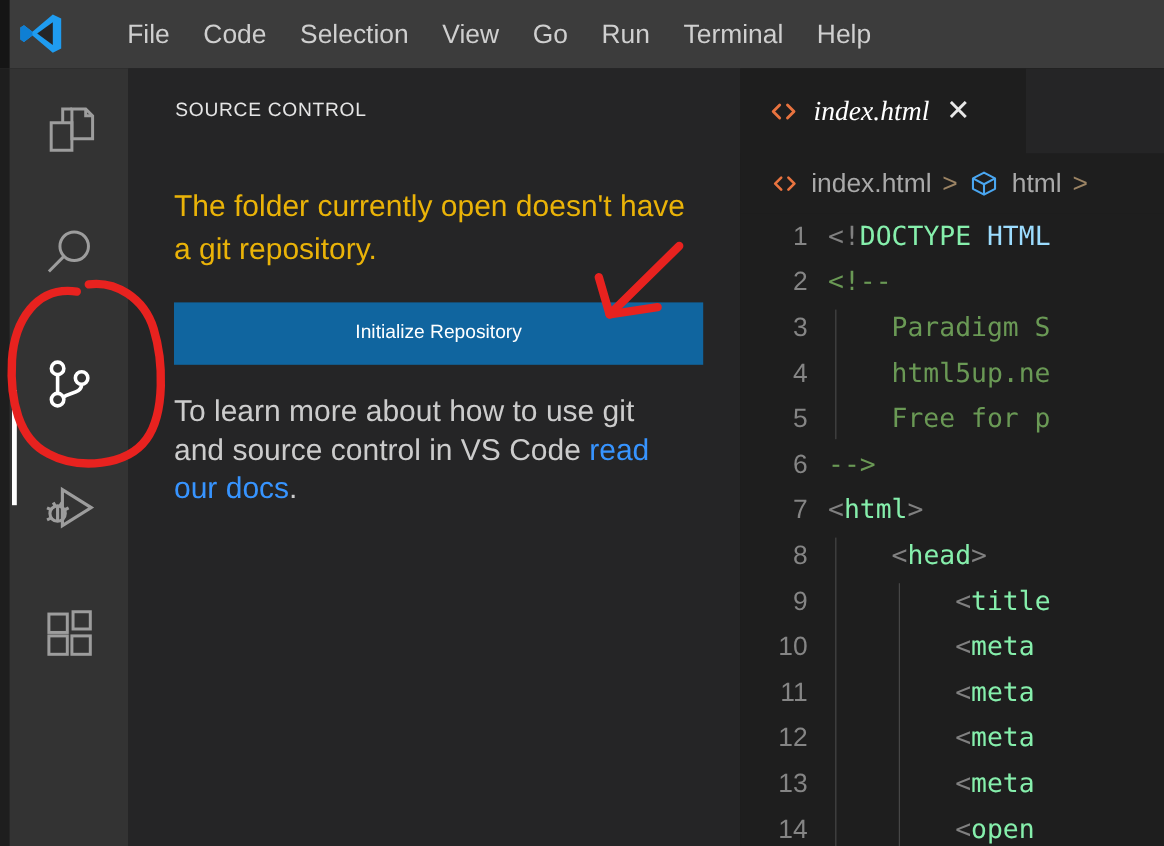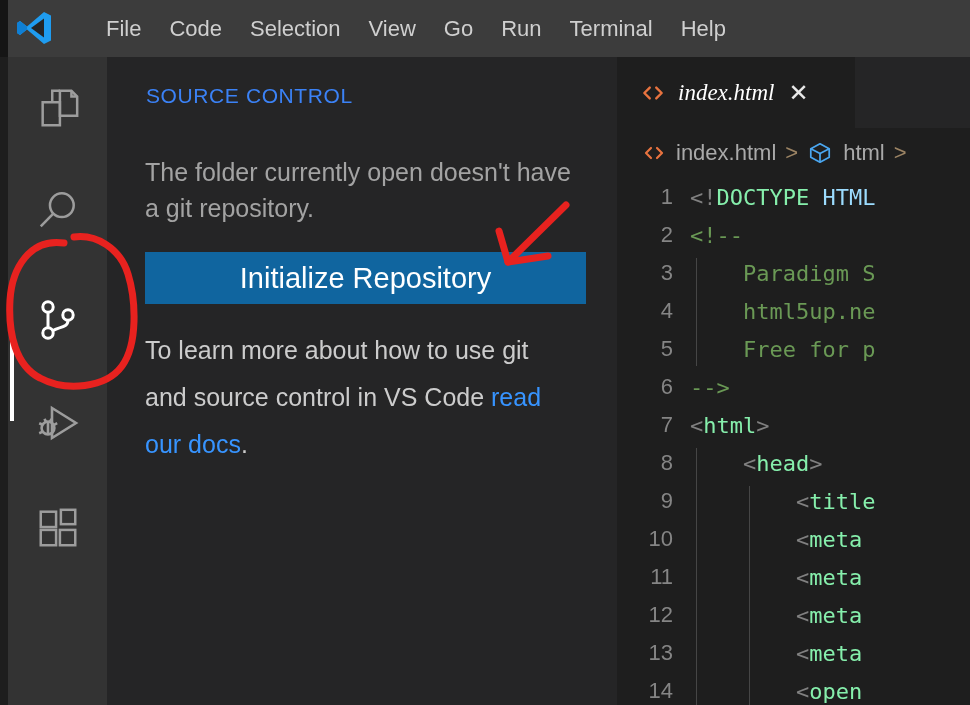--- a/index.html
+++ b/index.html
@@ -86,53 +86,53 @@
   #sidebar {
     position: absolute;
     left: 107px; top: 57px;
     width: 510px; height: 648px;
     background: #252526;
     overflow: hidden;
   }
   #sidebar-title {
     position: absolute;
     left: 39px; top: 27px;
-    color: #3b82f6;
-    font-size: 21px;
+    color: #e5e5e5;
+    font-size: 16px;
     letter-spacing: 0.6px;
   }
   #scm-message {
     position: absolute;
     left: 38px; top: 97px;
     width: 440px;
-    color: #a3a3a3;
+    color: #eab308;
     font-size: 25px;
     line-height: 36px;
   }
   #init-repo-button {
     position: absolute;
     left: 38px; top: 195px;
     width: 441px; height: 52px;
     background: #10659f;
     color: #ffffff;
-    font-size: 29px;
+    font-size: 16px;
     display: flex;
     align-items: center;
     justify-content: center;
     border: none;
     cursor: pointer;
     font-family: "Liberation Sans", sans-serif;
   }
   #scm-help {
     position: absolute;
     left: 38px; top: 270px;
     width: 420px;
     color: #cccccc;
     font-size: 25px;
-    line-height: 47px;
+    line-height: 32px;
   }
   #scm-help a {
     color: #3794ff;
     text-decoration: none;
   }
 
   
   #editor {
     position: absolute;
     left: 617px; top: 57px;

